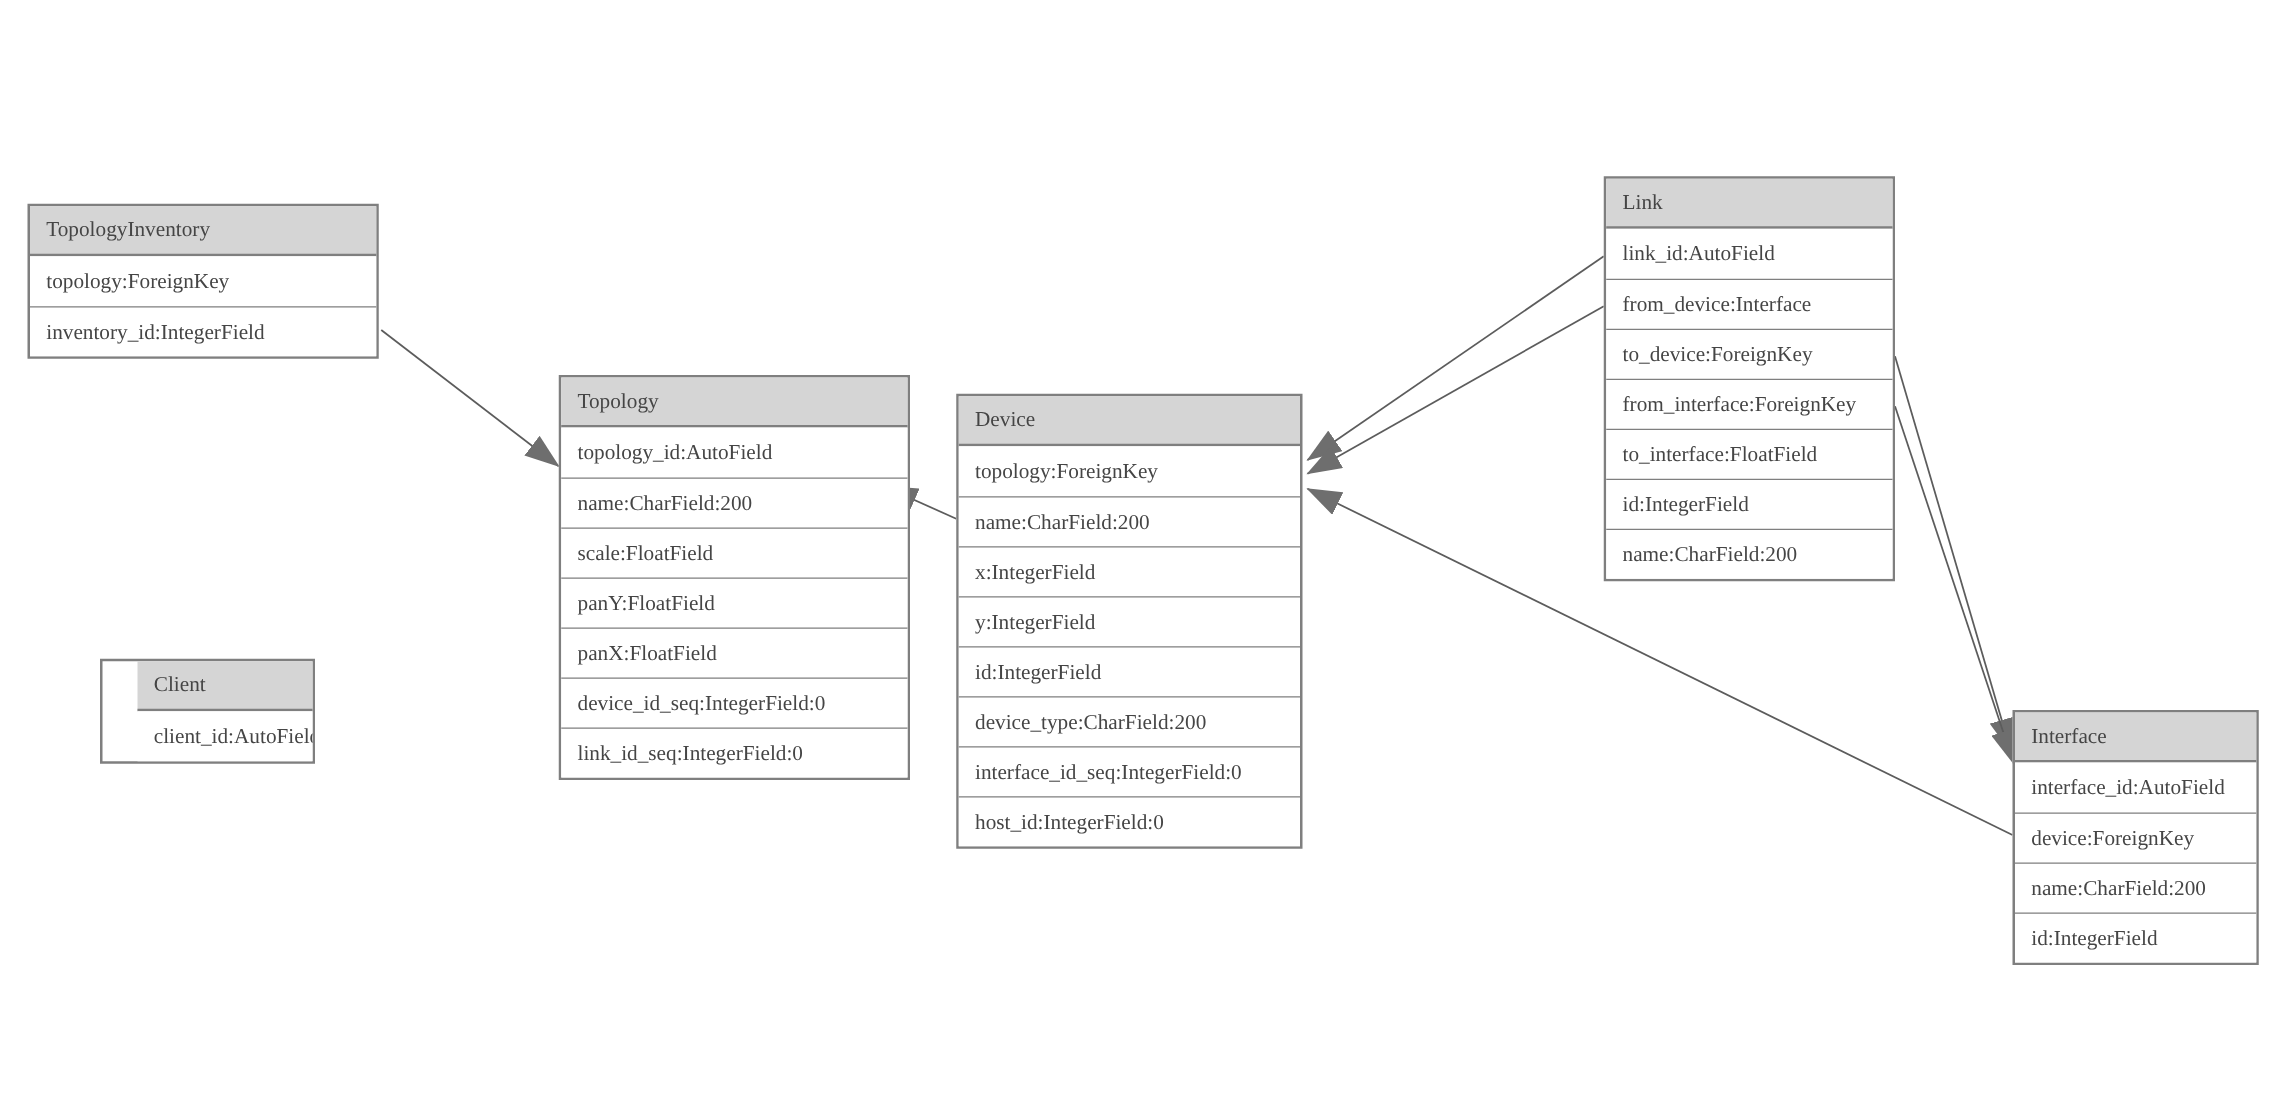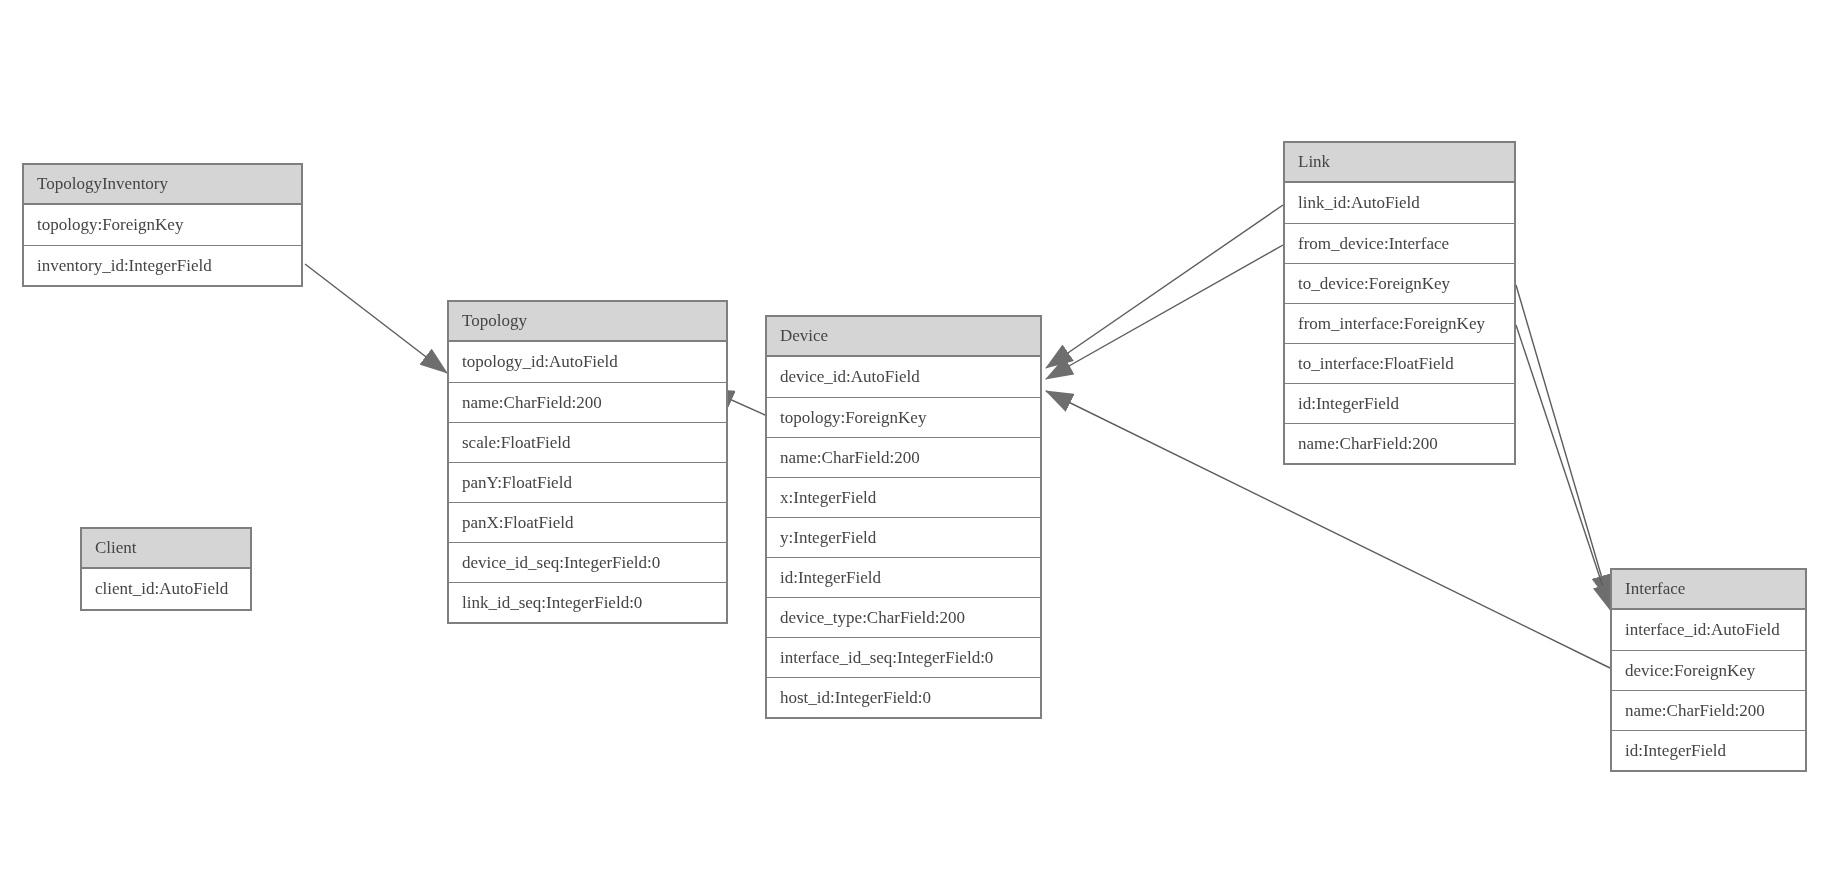--- a/index.html
+++ b/index.html
@@ -88,27 +88,26 @@
       <div class="entity" style="left: 447px; top: 300px; width: 281px;">
         <div class="entity-header">Topology</div>
         <div class="entity-row">topology_id:AutoField</div>
         <div class="entity-row">name:CharField:200</div>
         <div class="entity-row">scale:FloatField</div>
         <div class="entity-row">panY:FloatField</div>
         <div class="entity-row">panX:FloatField</div>
         <div class="entity-row">device_id_seq:IntegerField:0</div>
         <div class="entity-row">link_id_seq:IntegerField:0</div>
       </div>
-      <div class="entity" style="left: 80px; top: 527px; width: 172px;">
+      <div class="entity" style="left: 80px; top: 527px; width: 172px; padding-left: 28px;">
         <div class="entity-header">Client</div>
         <div class="entity-row">client_id:AutoField</div>
       </div>
       <div class="entity" style="left: 765px; top: 315px; width: 277px;">
         <div class="entity-header">Device</div>
-        <div class="entity-row">device_id:AutoField</div>
         <div class="entity-row">topology:ForeignKey</div>
         <div class="entity-row">name:CharField:200</div>
         <div class="entity-row">x:IntegerField</div>
         <div class="entity-row">y:IntegerField</div>
         <div class="entity-row">id:IntegerField</div>
         <div class="entity-row">device_type:CharField:200</div>
         <div class="entity-row">interface_id_seq:IntegerField:0</div>
         <div class="entity-row">host_id:IntegerField:0</div>
       </div>
       <div class="entity" style="left: 1283px; top: 105px; width: 233px; margin-top: 36px;">

